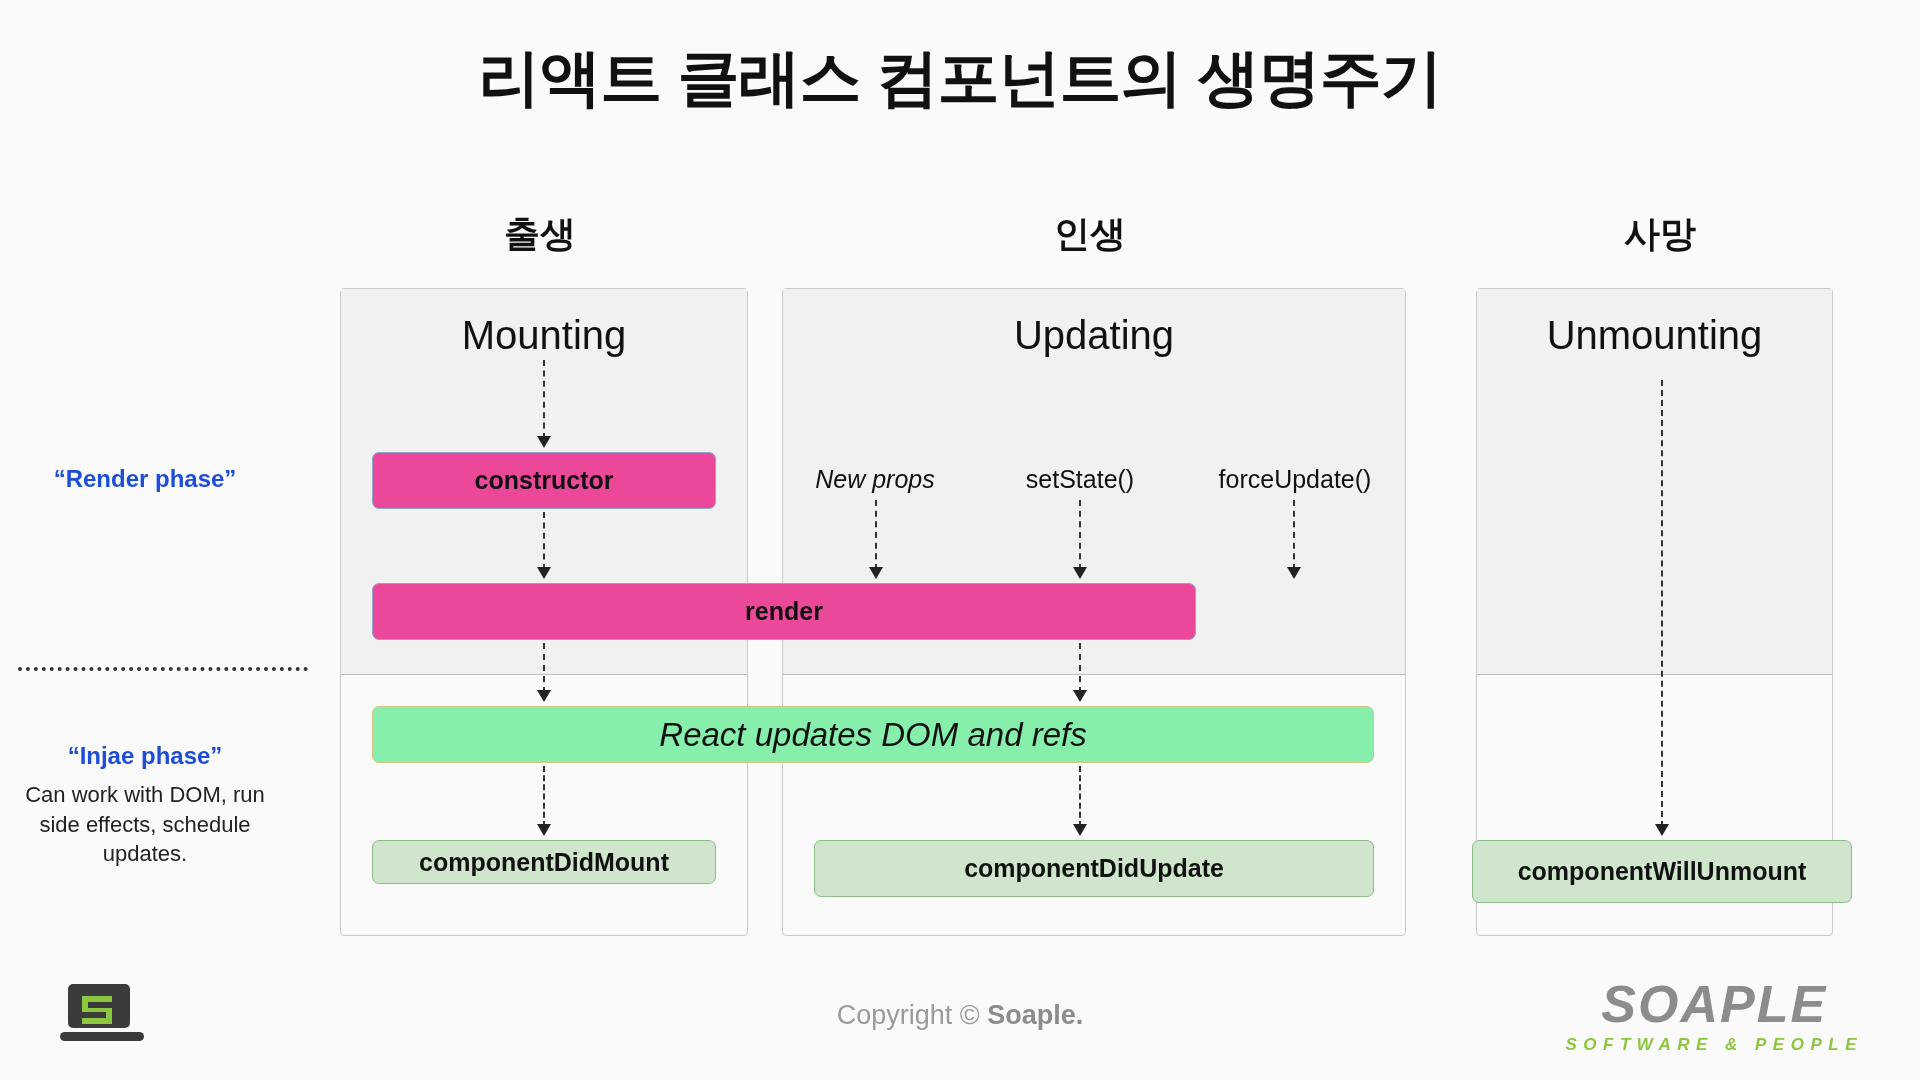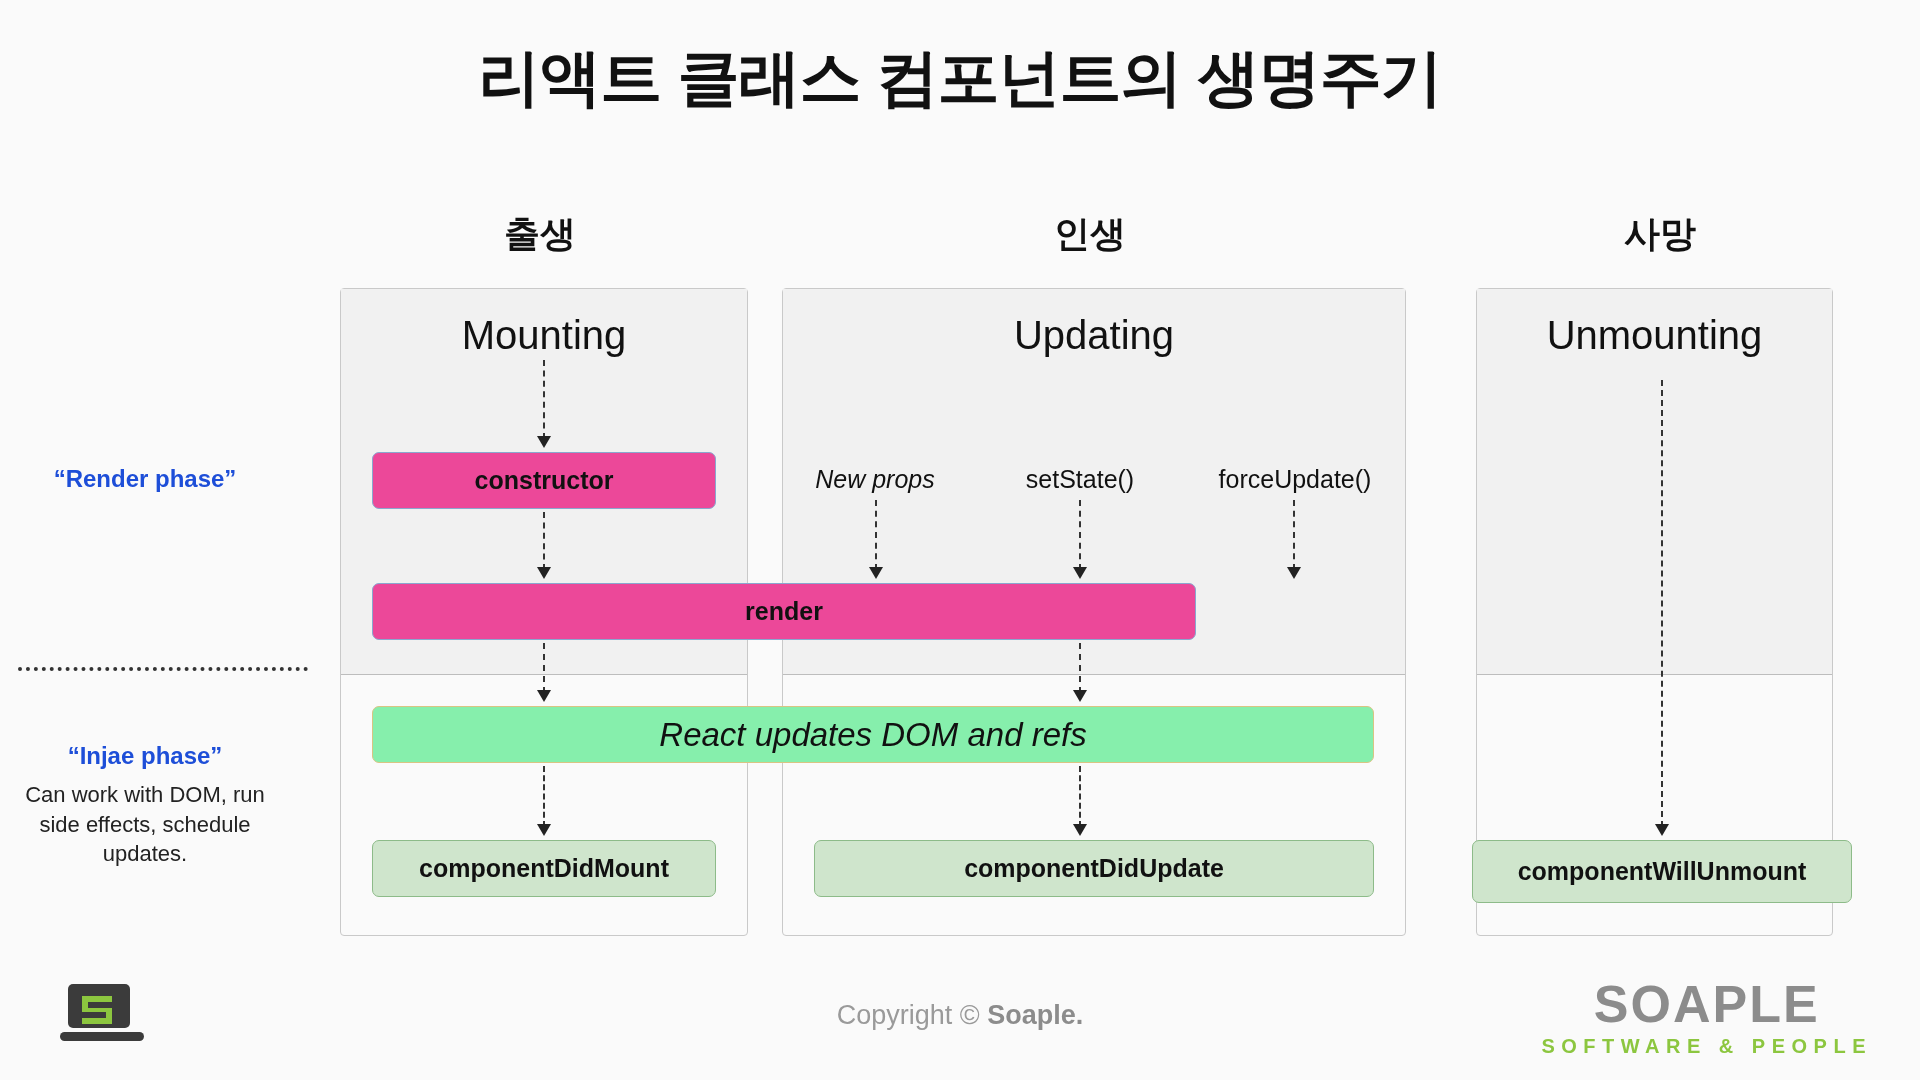--- a/index.html
+++ b/index.html
@@ -97,21 +97,21 @@
     z-index: 3;
   }
   .lcbox.blue   { background: #ec4899; border: 1px solid #8aa7cf; }
   .lcbox.green  { background: #cfe5cc; border: 1px solid #8dbb89; }
   .lcbox.yellow { background: #86efac; border: 1px solid #d9c483;
                   font-weight: 400; font-style: italic; font-size: 33px; }
 
   #box-constructor { left: 372px; top: 452px; width: 344px; height: 57px; }
   #box-render      { left: 372px; top: 583px; width: 824px; height: 57px; }
   #box-updatedom   { left: 372px; top: 706px; width: 1002px; height: 57px; }
-  #box-didmount    { left: 372px; top: 840px; width: 344px; height: 57px; }
+  #box-didmount    { left: 372px; top: 840px; width: 344px; height: 44px; }
   #box-didupdate   { left: 814px; top: 840px; width: 560px; height: 57px; }
   #box-willunmount { left: 1472px; top: 840px; width: 380px; height: 63px; }
 
   
   .trigger {
     position: absolute;
     font-size: 25px; color: #111;
     text-align: center;
     z-index: 3;
   }
@@ -140,27 +140,27 @@
   .copyright {
     position: absolute; left: 0; top: 1000px; width: 1920px;
     text-align: center; font-size: 27px; color: #9a9a9a;
   }
   .copyright b { color: #8c8c8c; font-weight: 700; }
 
   
   #mark { position: absolute; left: 60px; top: 978px; width: 84px; height: 72px; }
 
   
-  #soaple-logo { position: absolute; right: 48px; top: 978px; text-align: center; }
+  #soaple-logo { position: absolute; right: 57px; top: 978px; text-align: center; font-style: italic; }
   .soaple-word {
     font-size: 52px; font-weight: 700; color: #8c8c8c;
     letter-spacing: 2px; line-height: 1;
   }
   .soaple-sub {
-    font-size: 20px; font-weight: 700; color: #8cc63f;
+    font-size: 17px; font-weight: 700; color: #8cc63f;
     letter-spacing: 6.5px; line-height: 1; margin-top: 6px;
   }
 </style>
 </head>
 <body>
 
 <div id="stage">
 
   <div class="watermark">
     <div class="wm-logo">inflearn</div>

